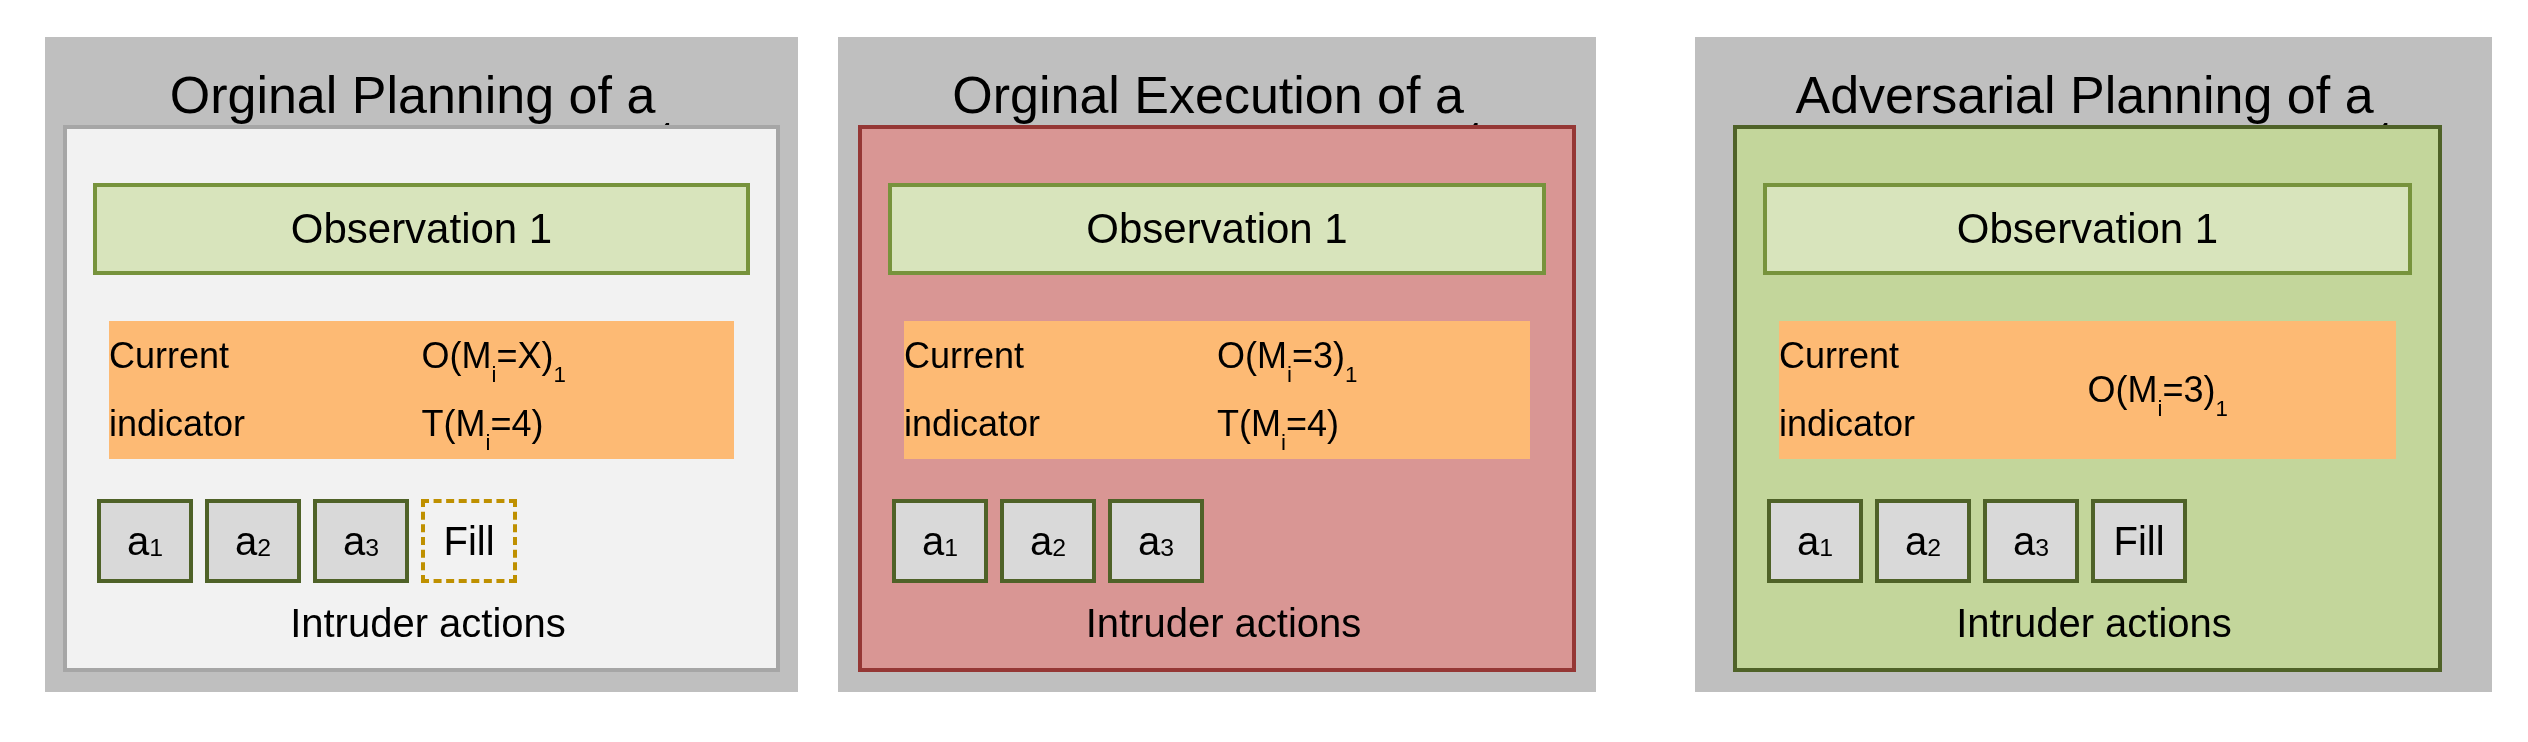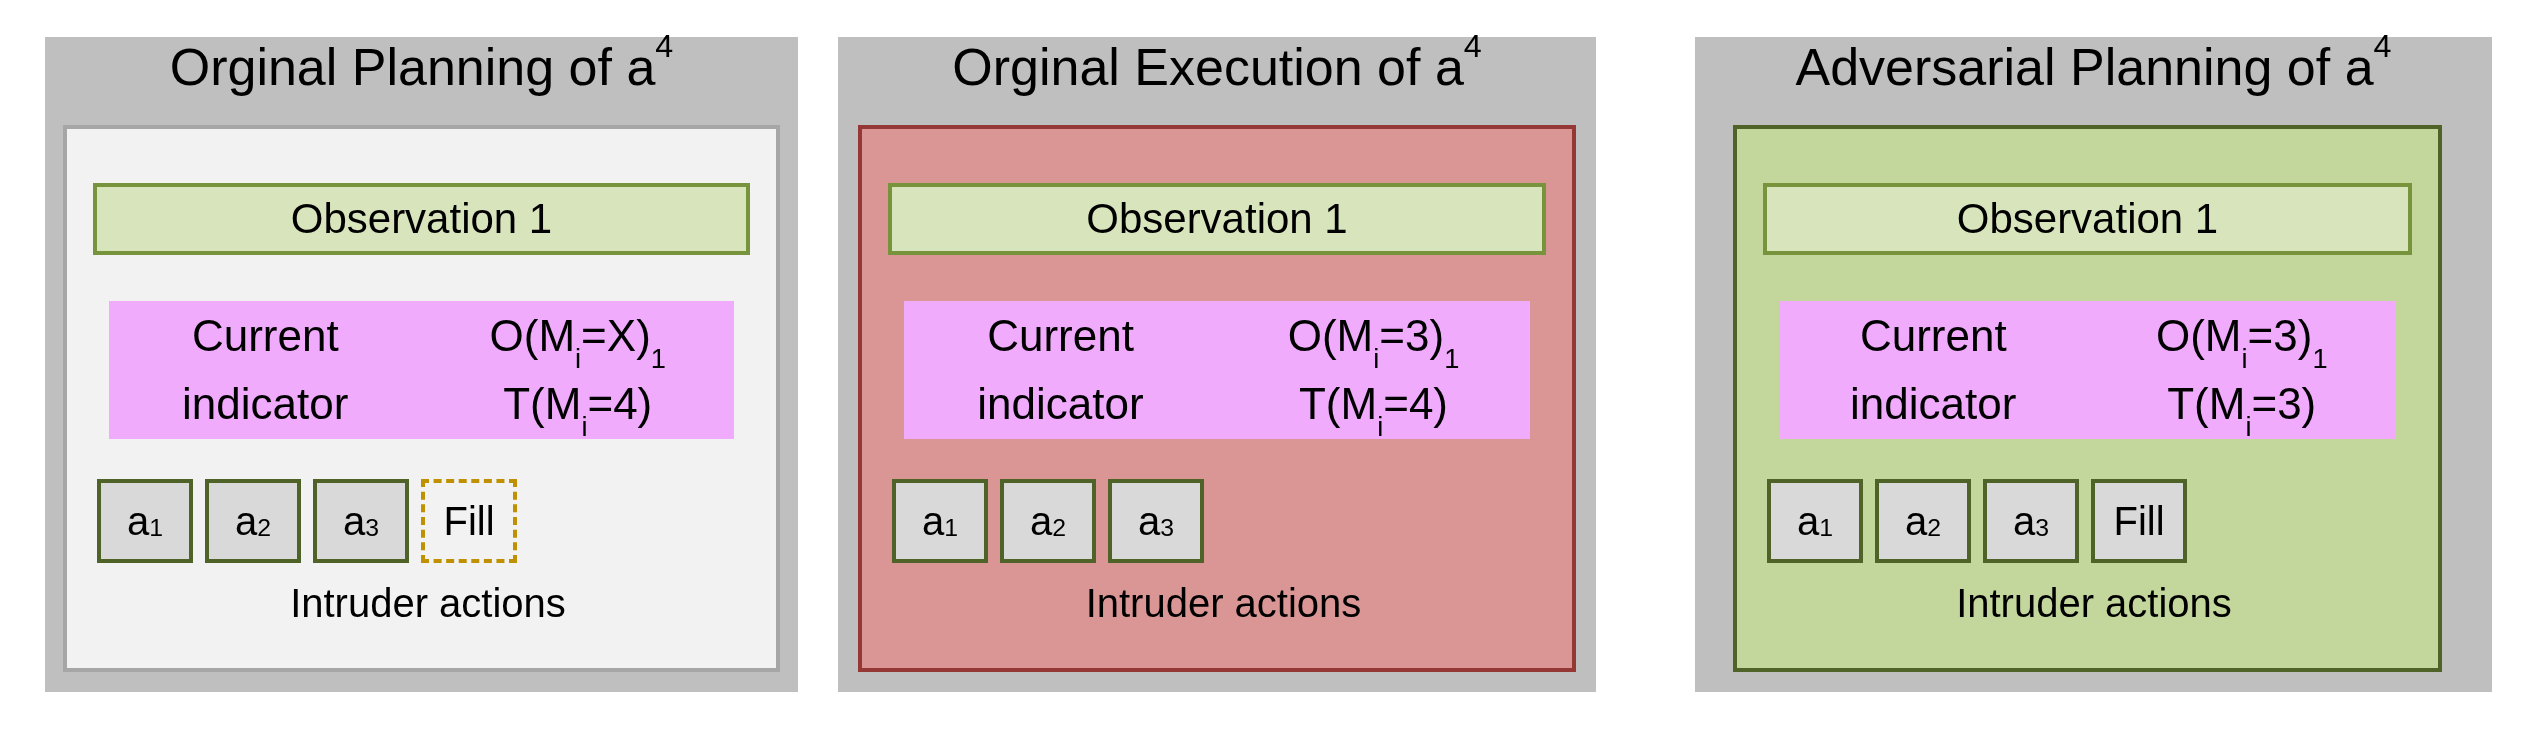--- a/index.html
+++ b/index.html
@@ -1,29 +1,29 @@
 <!DOCTYPE html>
 <html><head>
 <meta charset="utf-8">
 <style>
   html,body{margin:0;padding:0;background:#ffffff;}
   .canvas{position:relative;width:2528px;height:742px;background:#ffffff;overflow:hidden;
           font-family:"Liberation Sans",sans-serif;color:#000;}
   .panel{position:absolute;top:37px;height:655px;background:#bfbfbf;}
-  .panel-title{height:88px;display:flex;align-items:flex-start;justify-content:center;
+  .panel-title{height:88px;display:flex;align-items:flex-end;justify-content:center;
                font-size:52px;white-space:nowrap;}
   .inner{position:absolute;top:88px;bottom:20px;border:4px solid;display:flex;flex-direction:column;
          box-sizing:border-box;}
   .inner-plan{left:18px;right:18px;background:#f2f2f2;border-color:#a6a6a6;}
   .inner-exec{left:20px;right:20px;background:#d99694;border-color:#953735;}
   .inner-adv{left:38px;right:50px;background:#c3d69b;border-color:#4f6228;}
-  .obs-box{margin:54px 26px 0;height:72px;background:#d8e4bc;border:4px solid #77933c;
+  .obs-box{margin:54px 26px 0;height:92px;background:#d8e4bc;border:4px solid #77933c;
            box-sizing:border-box;display:flex;align-items:center;justify-content:center;font-size:42px;}
-  .indicator{margin:46px 42px 0;height:138px;background:#f0abfc;display:grid;
-             grid-template-columns:1fr 1fr;align-items:center;font-size:44px;text-align:center;}
+  .indicator{margin:46px 42px 0;height:138px;background:#fdba74;display:grid;
+             grid-template-columns:1fr 1fr;align-items:center;font-size:36px;}
   .ind-col{display:flex;flex-direction:column;gap:10px;}
   .ind-line{line-height:58px;white-space:nowrap;}
   .actions{margin:40px 0 0 30px;display:flex;gap:12px;}
   .abox{width:96px;height:84px;background:#d9d9d9;border:4px solid #4f6228;box-sizing:border-box;
         display:flex;align-items:center;justify-content:center;font-size:40px;}
   .abox.dashed{background:transparent;border:4px dashed #bf9000;}
   .footer-label{margin-top:18px;text-align:center;font-size:40px;padding-left:13px;}
   sub{font-size:0.62em;line-height:0;position:relative;top:0.28em;}
 </style>
 </head>
@@ -118,21 +118,20 @@
       <div class="obs-box">
           <span>Observation 1</span>
         </div>
       <div class="indicator">
         <div class="ind-col">
           <div class="ind-line">Current</div>
           <div class="ind-line">indicator</div>
         </div>
         <div class="ind-col">
           <div class="ind-line"><span>O(M</span><sub>i</sub><span>=3)</span><sub>1</sub></div>
-          <div class="ind-line"><span>T(M</span><sub>i</sub><span>=3)</span></div>
         </div>
       </div>
       <div class="actions">
         <div class="abox">
             <span>a</span>
             <sub>1</sub>
           </div>
         <div class="abox">
             <span>a</span>
             <sub>2</sub>

